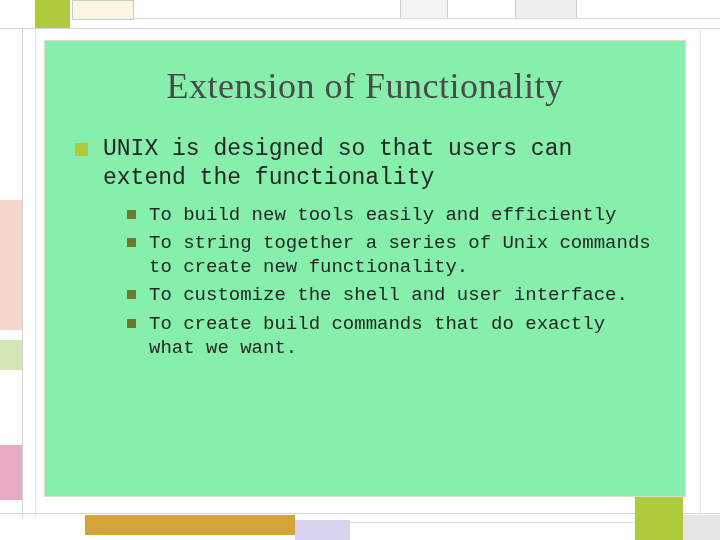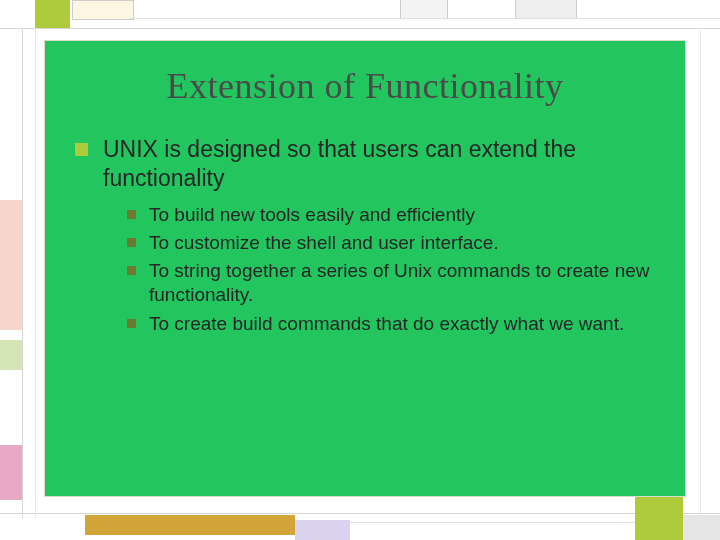--- a/index.html
+++ b/index.html
@@ -32,38 +32,39 @@
   .deco.bottom-line2 { left: 340px; top: 522px; width: 300px; height: 1px; background: #e0e0e0; }
   .deco.left-line2 { left: 35px; top: 28px; width: 1px; height: 490px; background: #e8e8e8; }
   .deco.right-line { left: 700px; top: 28px; width: 1px; height: 490px; background: #e8e8e8; }
 
   .content-frame {
     position: absolute;
     left: 44px;
     top: 40px;
     width: 640px;
     height: 455px;
-    background: #22c55e;
+    background: #86efac;
     border: 1px solid #dcdccc;
   }
 
   .slide-title {
     font-family: "Georgia", "Times New Roman", serif;
     font-size: 36px;
     font-weight: 400;
     color: #4a4a4a;
     text-align: center;
     margin: 24px 0 28px 0;
     letter-spacing: 0.5px;
   }
 
   .level1 {
     list-style: none;
     margin: 0;
     padding: 0 30px 0 30px;
+    font-family: Liberation Mono, monospace;
   }
   .level1 > li {
     position: relative;
     padding-left: 28px;
     font-size: 23px;
     line-height: 1.25;
     color: #262626;
     margin-bottom: 12px;
   }
   .level1 > li::before {
@@ -125,24 +126,24 @@
   <h1 class="slide-title">Extension of Functionality</h1>
 
   <ul class="level1">
     <li>
       <span>UNIX is designed so that users can extend the functionality</span>
       <ul class="level2">
         <li>
           <span>To build new tools easily and efficiently</span>
         </li>
         <li>
-          <span>To customize the shell and user interface.</span>
+          <span>To string together a series of Unix commands to create new functionality.</span>
         </li>
         <li>
-          <span>To string together a series of Unix commands to create new functionality.</span>
+          <span>To customize the shell and user interface.</span>
         </li>
         <li>
           <span>To create build commands that do exactly what we want.</span>
         </li>
       </ul>
     </li>
   </ul>
 </div>
 
 </body></html>

